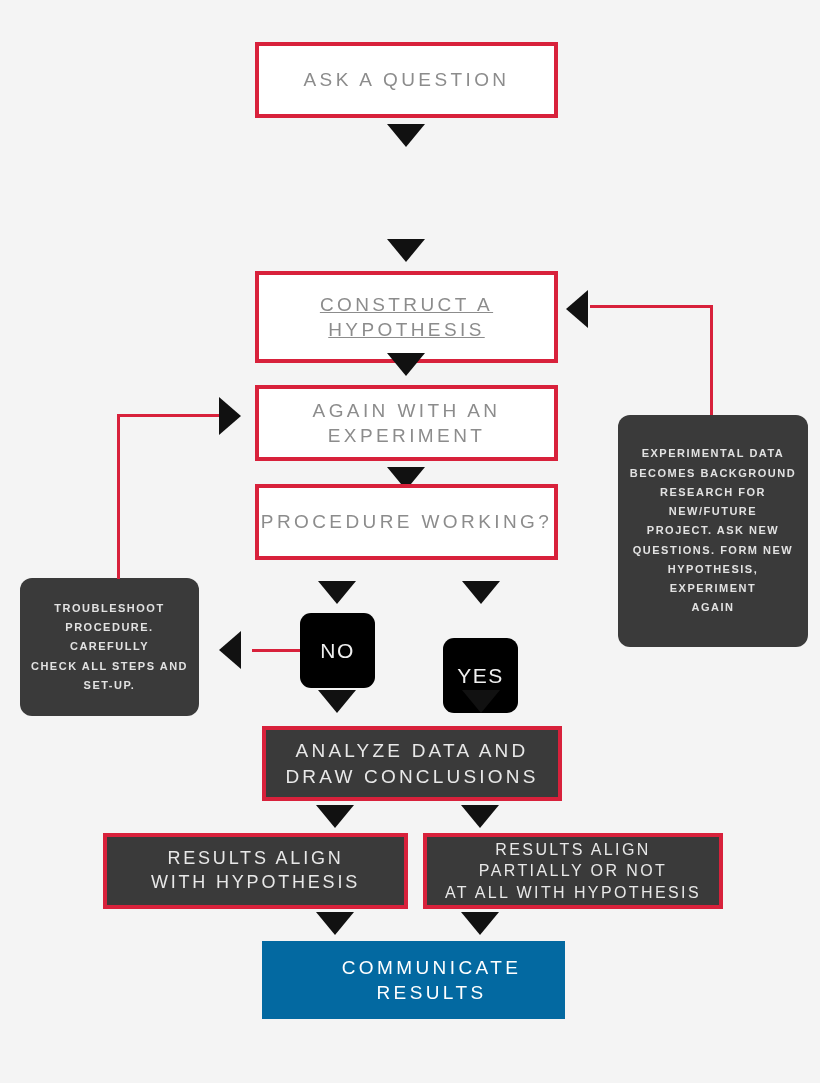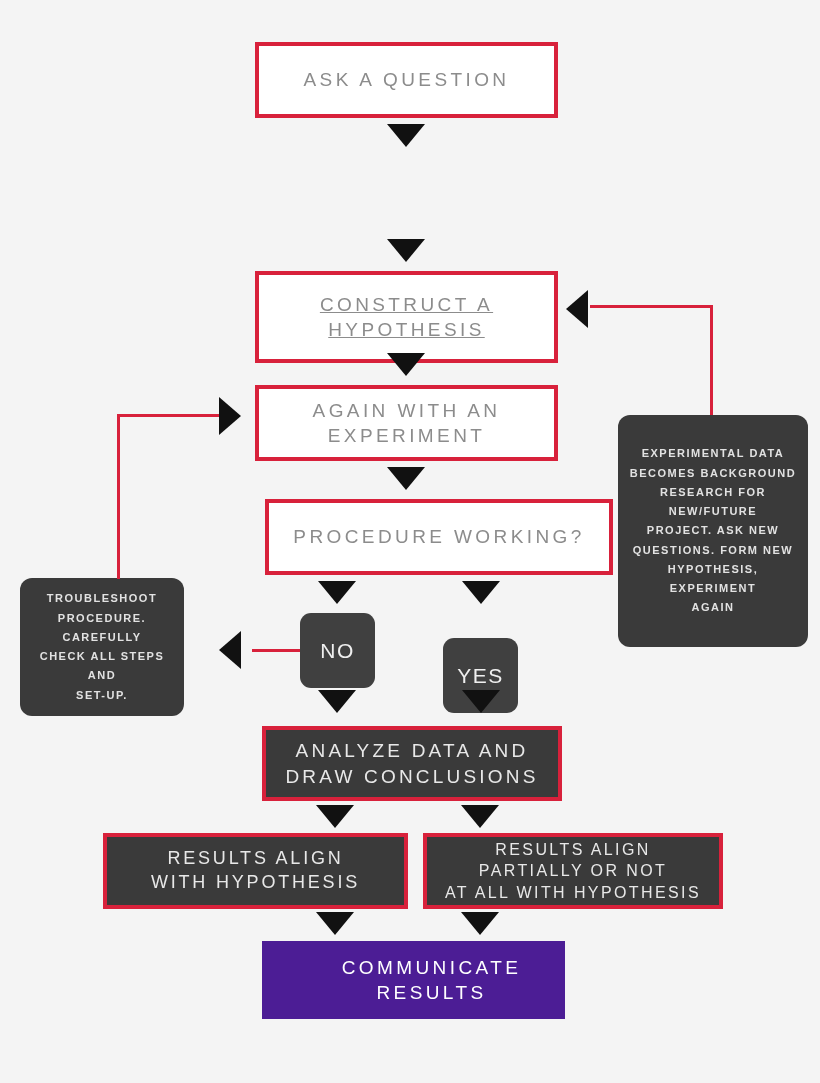--- a/index.html
+++ b/index.html
@@ -45,21 +45,21 @@
     background: #3a3a3a;
     border: 4px solid #d8213b;
     color: #e8e8e8;
     font-size: 19px;
     letter-spacing: 3.2px;
     font-weight: 400;
   }
 
   
   .node.solid-red {
-    background: #4c1d95;
+    background: #0369a1;
     border: none;
     color: #ffffff;
     font-size: 19px;
     letter-spacing: 3.4px;
     font-weight: 400;
     padding-left: 36px;
   }
 
   
   .node.panel {
@@ -68,21 +68,21 @@
     color: #e2e2e2;
     font-size: 11px;
     letter-spacing: 1.5px;
     line-height: 1.75;
     font-weight: 700;
     padding: 6px 10px;
   }
 
   
   .node.chip {
-    background: #404040;
+    background: #000000;
     border-radius: 11px;
     color: #efefef;
     font-size: 21px;
     letter-spacing: 1.5px;
     font-weight: 400;
   }
 
   .node .txt { display: block; width: 100%; white-space: pre-line; }
 
   
@@ -168,21 +168,21 @@
 
   <div class="arrow down" style="left:387px; top:353px;"></div>
 
   <div class="node outline" style="left:255px; top:385px; width:303px; height:76px;">
     <span class="txt">AGAIN WITH AN
 EXPERIMENT</span>
   </div>
 
   <div class="arrow down" style="left:387px; top:467px;"></div>
 
-  <div class="node outline" style="left:255px; top:499px; width:348px; height:76px;margin-left:10px;">
+  <div class="node outline" style="left:255px; top:484px; width:303px; height:76px;">
     <span class="txt">PROCEDURE WORKING?</span>
   </div>
 
   <div class="arrow down" style="left:318px; top:581px;"></div>
   <div class="arrow down" style="left:462px; top:581px;"></div>
 
   <div class="node chip" style="left:300px; top:613px; width:75px; height:75px;">
     <span class="txt">NO</span>
   </div>
 
@@ -213,21 +213,21 @@
   </div>
 
   <div class="arrow down" style="left:316px; top:912px;"></div>
   <div class="arrow down" style="left:461px; top:912px;"></div>
 
   <div class="node solid-red" style="left:262px; top:941px; width:303px; height:78px;">
     <span class="txt">COMMUNICATE
 RESULTS</span>
   </div>
 
-  <div class="node panel" style="left:20px; top:578px; width:164px; height:138px;">
+  <div class="node panel" style="left:20px; top:578px; width:179px; height:138px;">
     <span class="txt">TROUBLESHOOT
 PROCEDURE. CAREFULLY
 CHECK ALL STEPS AND
 SET-UP.</span>
   </div>
 
   <div class="node panel" style="left:618px; top:415px; width:190px; height:232px;">
     <span class="txt">EXPERIMENTAL DATA
 BECOMES BACKGROUND
 RESEARCH FOR

